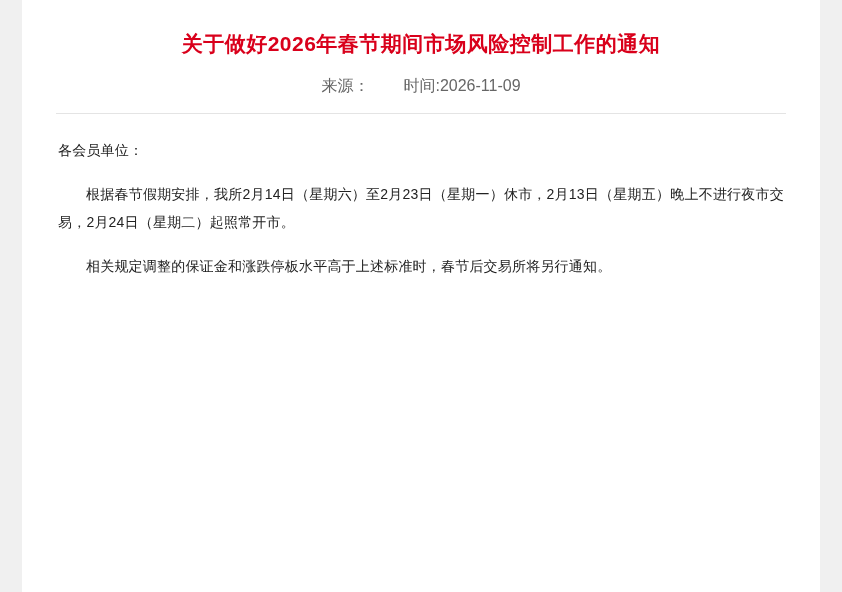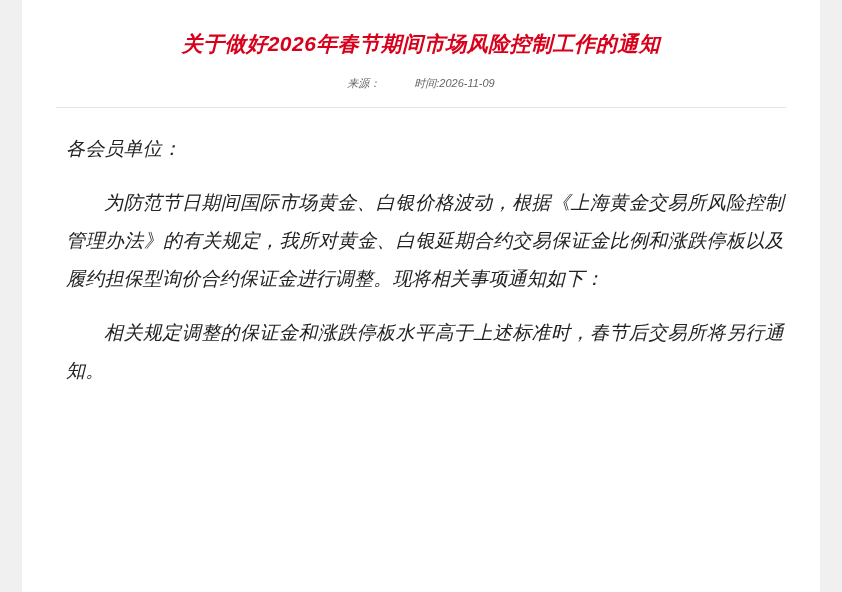--- a/index.html
+++ b/index.html
@@ -12,21 +12,20 @@
     background: #f0f0f0;
     font-family: "Liberation Sans", sans-serif;
   }
   .page {
     position: relative;
     width: 842px;
     height: 592px;
     background: #fca5a5;
     box-sizing: border-box;
     overflow: hidden;
-    font-style: italic;
   }
   .side-rail {
     position: absolute;
     top: 0;
     bottom: 0;
     width: 22px;
     background: #f0f0f0;
   }
   .side-rail.left { left: 0; }
   .side-rail.right { right: 0; }
@@ -48,37 +47,37 @@
     line-height: 1.5;
     letter-spacing: 0.5px;
   }
   .meta-row {
     display: flex;
     justify-content: center;
     align-items: center;
     gap: 34px;
     margin-top: 16px;
     color: #666666;
-    font-size: 11px;
+    font-size: 16px;
   }
   .meta-item {
     white-space: nowrap;
   }
   .divider {
     margin: 16px 34px 0 34px;
     height: 1px;
     background: #e4e4e4;
   }
   .body-wrap {
     padding: 22px 36px 0 36px;
   }
   .body-wrap p {
-    margin: 0 0 16px 8px;
+    margin: 0 0 16px 0;
     color: #222222;
-    font-size: 19px;
+    font-size: 14px;
     line-height: 2.0;
     text-align: justify;
     text-indent: 2em;
     letter-spacing: 0.2px;
   }
   .body-wrap p.no-indent {
     text-indent: 0;
   }
 </style>
 </head>
@@ -94,18 +93,18 @@
 
     <div class="meta-row">
       <span class="meta-item">来源：</span>
       <span class="meta-item">时间:2026-11-09</span>
     </div>
 
     <div class="divider"></div>
 
     <div class="body-wrap">
       <p class="no-indent">各会员单位：</p>
-      <p>为防范节日期间国际市场黄金、白银价格波动，根据《上海黄金交易所风险控制管理办法》的有关规定，我所对黄金、白银延期合约交易保证金比例和涨跌停板以及履约担保型询价合约保证金进行调整。现将相关事项通知如下：</p>
+      <p>根据春节假期安排，我所2月14日（星期六）至2月23日（星期一）休市，2月13日（星期五）晚上不进行夜市交易，2月24日（星期二）起照常开市。</p>
       <p>相关规定调整的保证金和涨跌停板水平高于上述标准时，春节后交易所将另行通知。</p>
     </div>
 
   </div>
 </div>
 
 </body></html>

